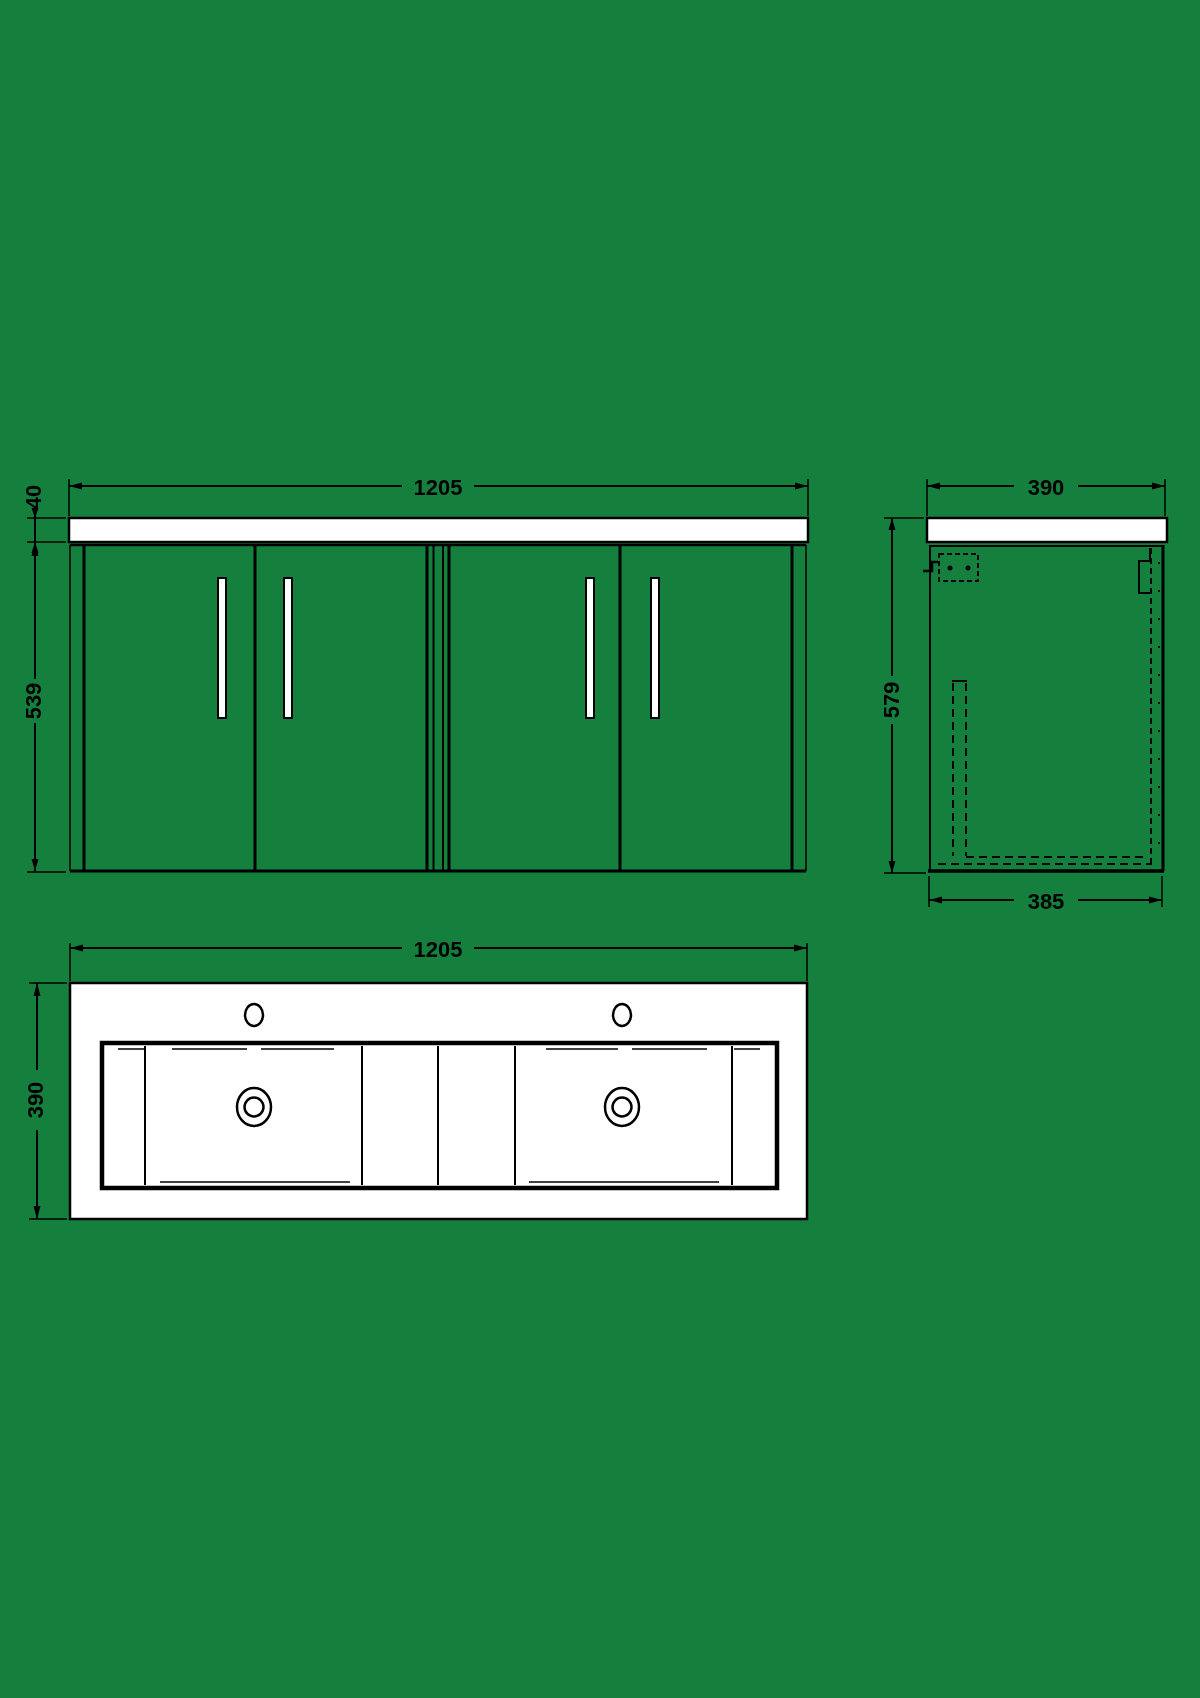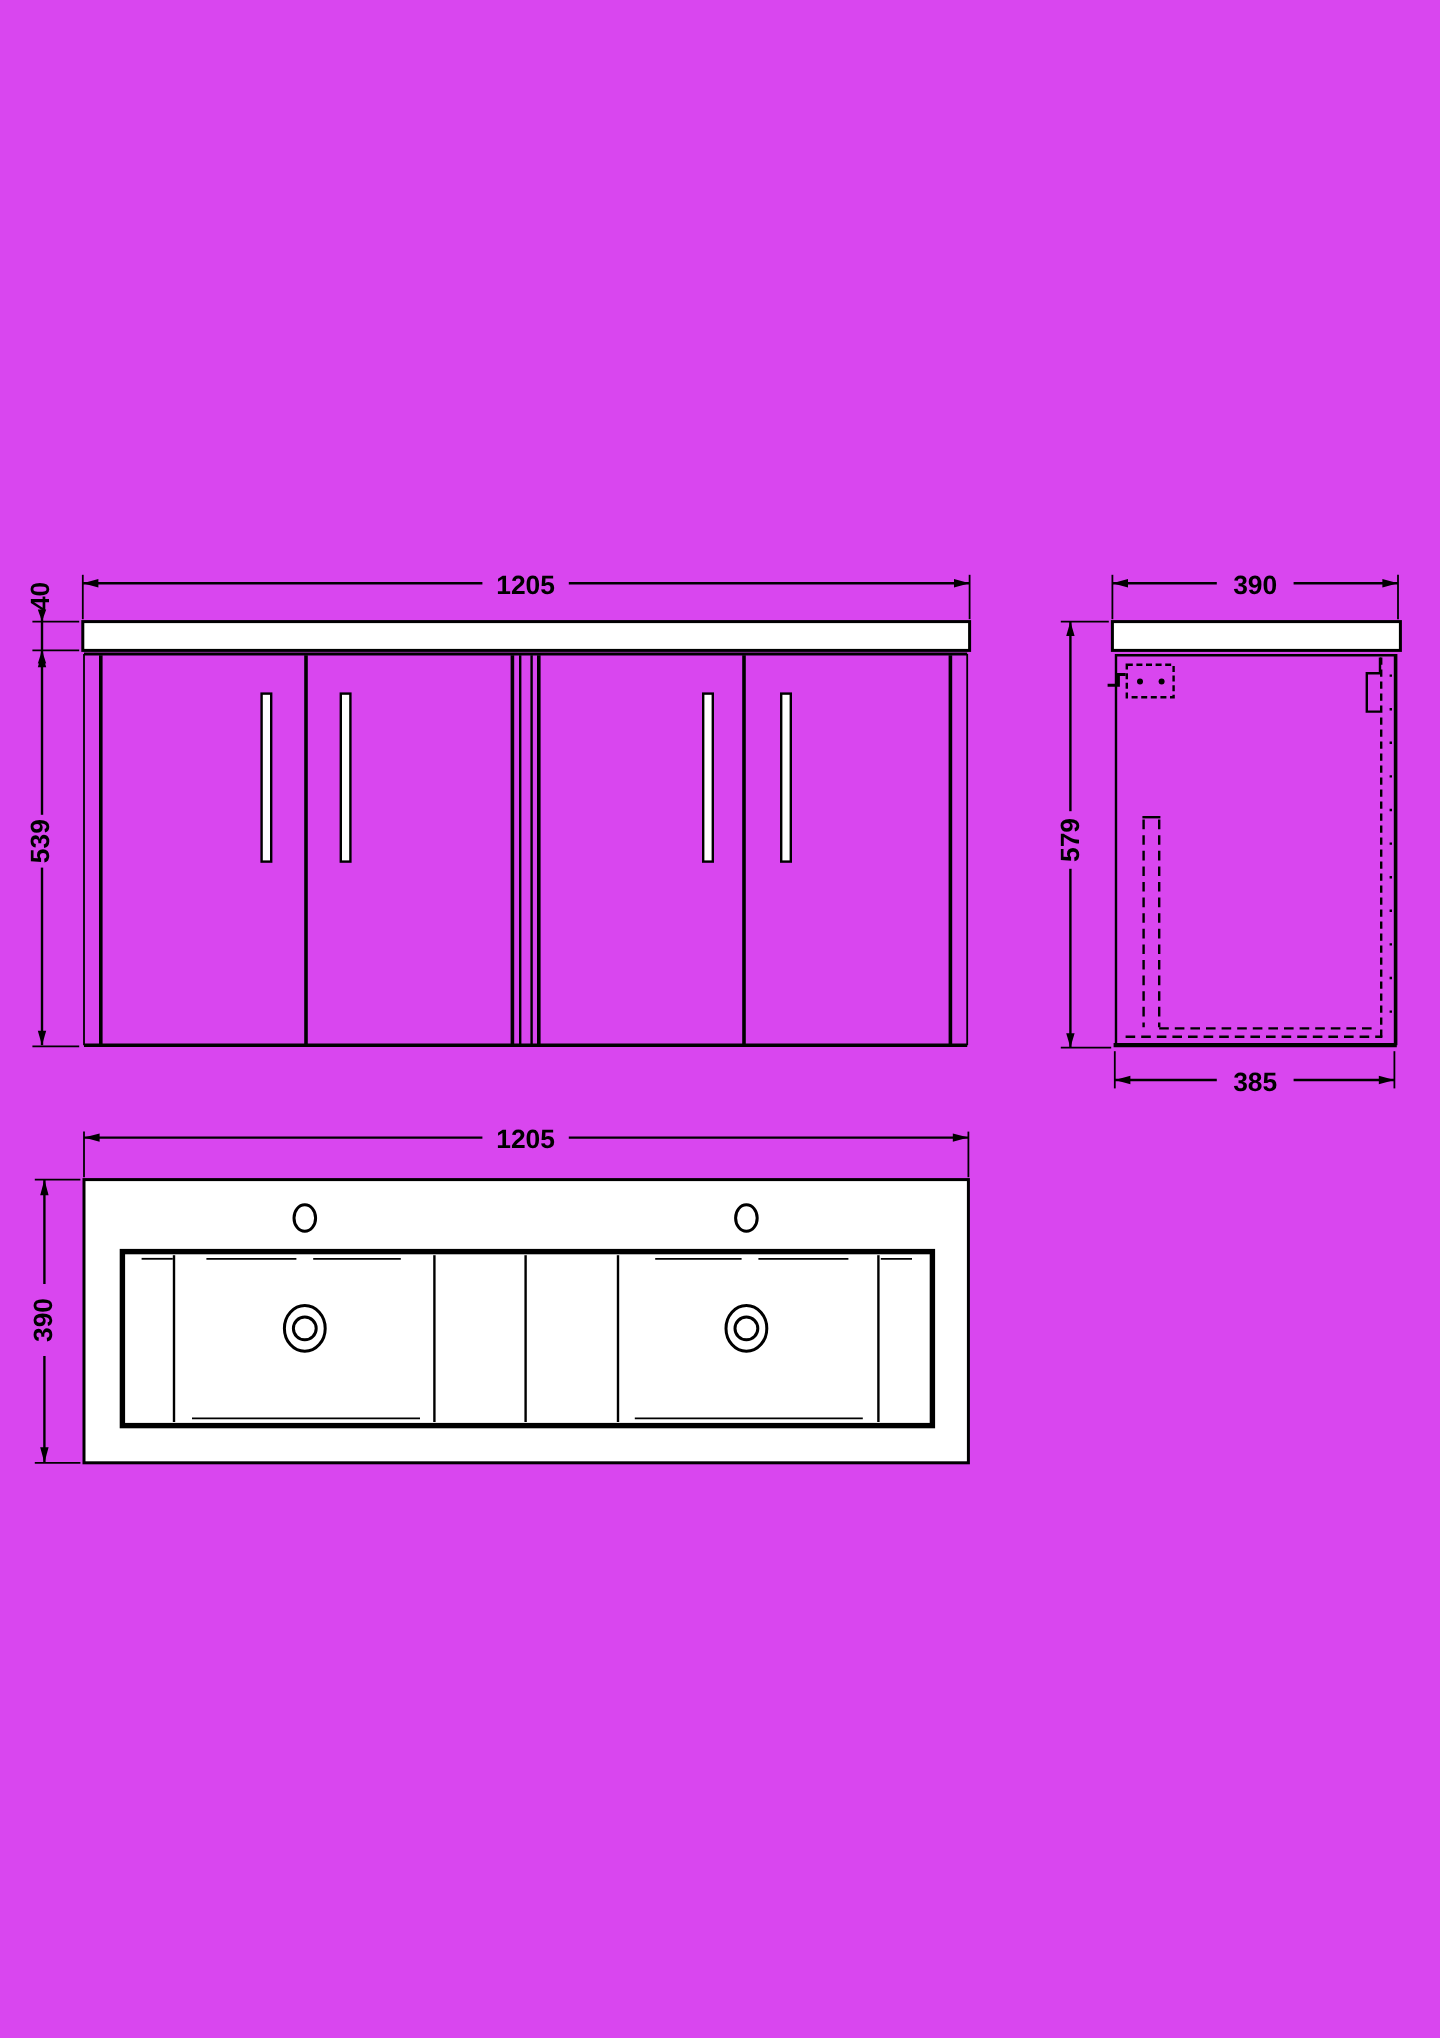--- a/index.html
+++ b/index.html
@@ -7,21 +7,21 @@
     padding: 0;
     background: #ffffff;
     width: 1200px;
     height: 1698px;
     font-family: "Liberation Sans", sans-serif;
   }
   .drawing-canvas {
     position: relative;
     width: 1200px;
     height: 1698px;
-    background: #d946ef;
+    background: #15803d;
   }
   svg { display: block; }
   svg line, svg rect, svg path, svg ellipse, svg circle, svg polyline {
     stroke: #000000;
   }
   .dim-text {
     font-family: "Liberation Sans", sans-serif;
     font-weight: 700;
     font-size: 22px;
     fill: #000000;

